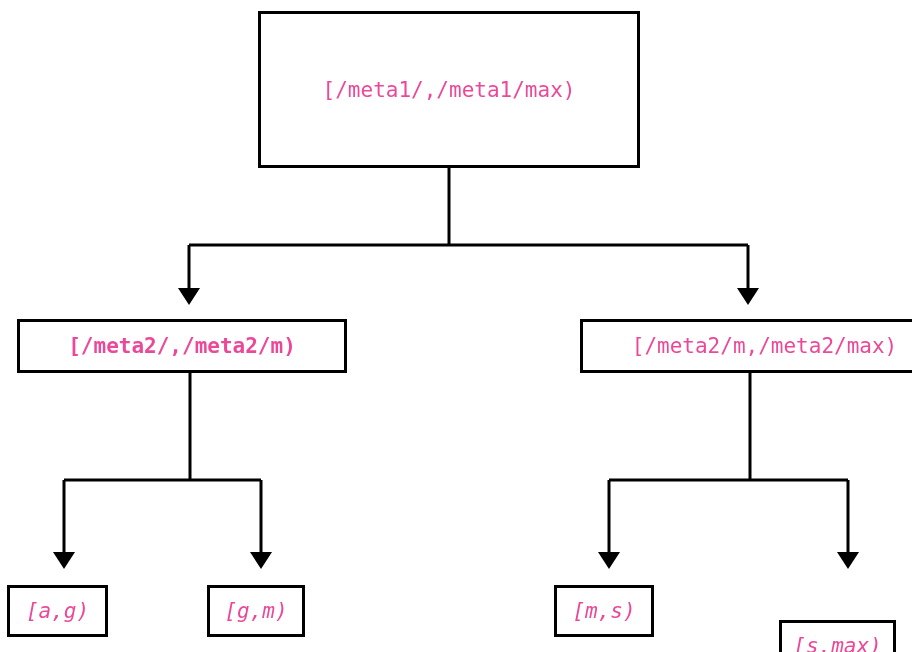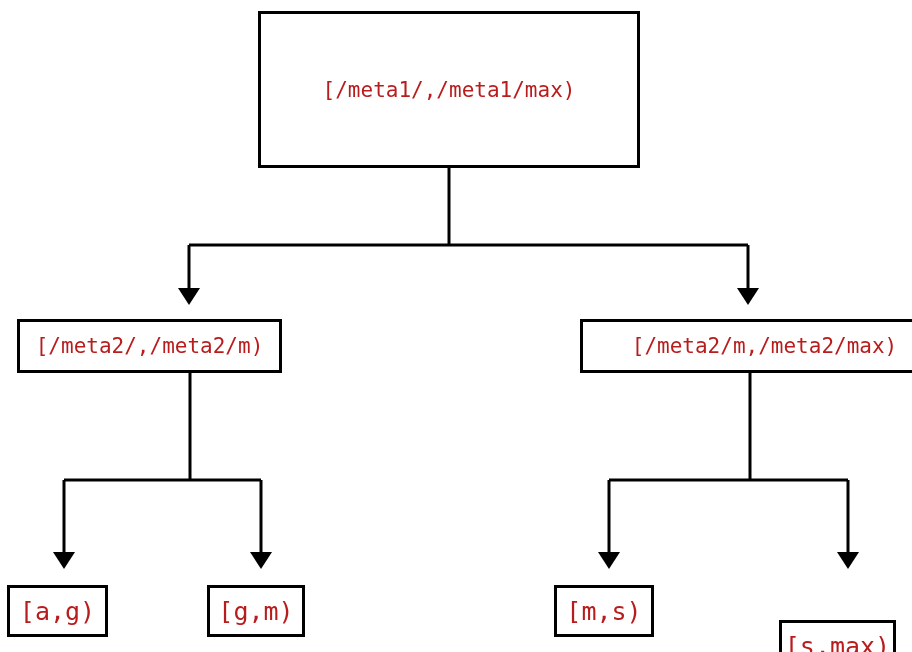--- a/index.html
+++ b/index.html
@@ -33,57 +33,58 @@
     box-sizing: border-box;
     border: 3px solid #000000;
     background: #ffffff;
     display: flex;
     align-items: center;
     justify-content: center;
     text-align: center;
   }
   .node-label {
     font-family: "DejaVu Sans Mono", "Liberation Mono", monospace;
-    color: #b91c1c;
+    color: #ec4899;
     white-space: pre;
     letter-spacing: 0px;
   }
   
   #node-root {
     left: 258px;
     top: 11px;
     width: 382px;
     height: 157px;
   }
   #node-root .node-label { font-size: 21px; }
   
   #node-meta2-low {
     left: 17px;
     top: 319px;
-    width: 265px;
+    width: 330px;
     height: 54px;
+    font-weight: bold;
   }
   #node-meta2-high {
     left: 580px;
     top: 319px;
     width: 369px;
     height: 54px;
   }
   #node-meta2-low .node-label,
   #node-meta2-high .node-label { font-size: 21px; }
   
   .leaf-box {
     top: 585px;
     height: 52px;
   }
   #node-leaf-ag   { left: 7px;   width: 101px; }
   #node-leaf-gm   { left: 207px; width: 98px;  }
   #node-leaf-ms   { left: 554px; width: 100px; }
   #node-leaf-smax { left: 779px; width: 117px; margin-top: 35px; }
-  .leaf-box .node-label { font-size: 25px; }
+  .leaf-box .node-label { font-size: 21px; font-style: italic; }
 </style>
 </head>
 <body>
 
 <div id="diagram-root">
 
   <svg id="tree-svg" viewBox="0 0 912 652" xmlns="http://www.w3.org/2000/svg">
 
     <g>
       <line x1="449" y1="168" x2="449" y2="245" stroke="#000000" stroke-width="3"></line>

